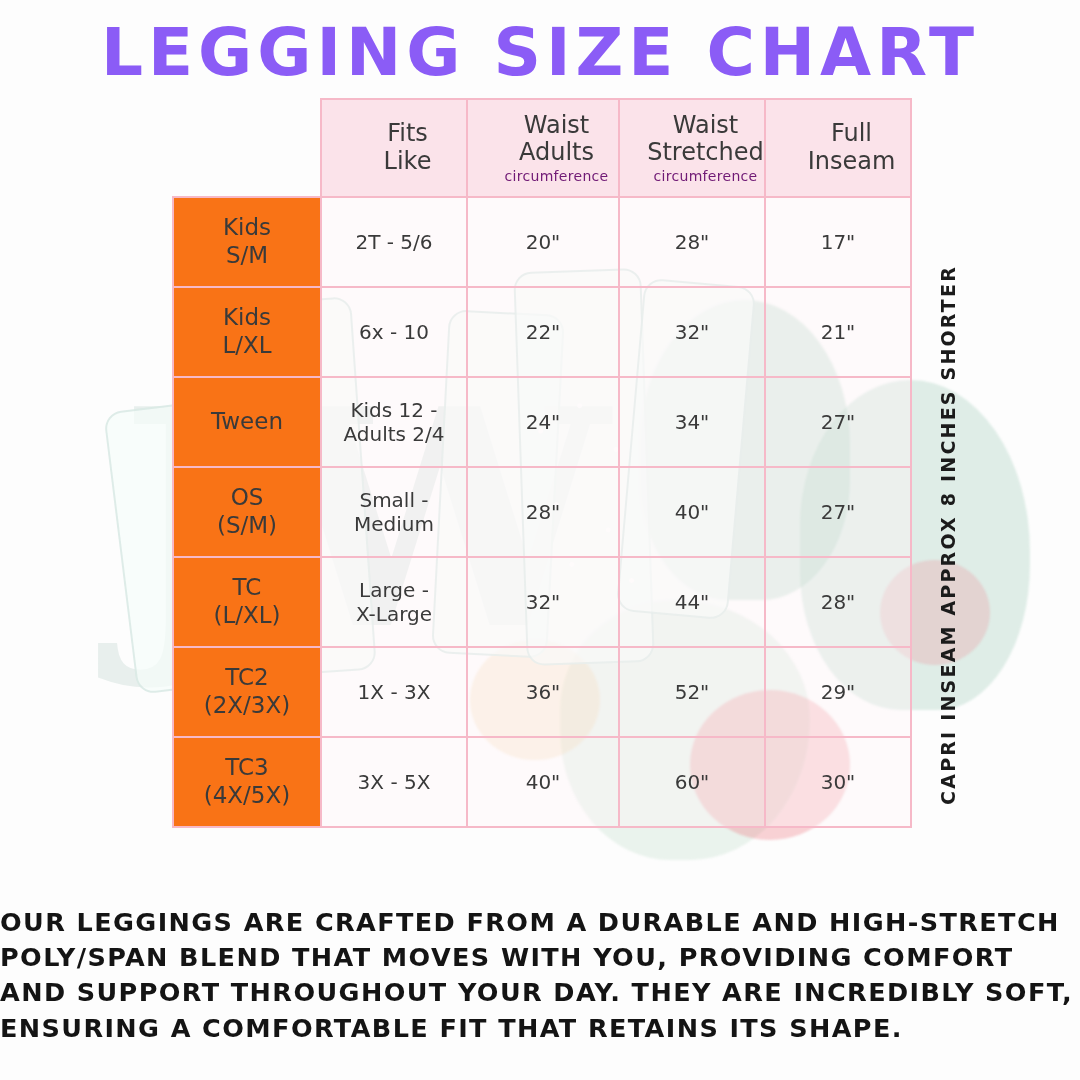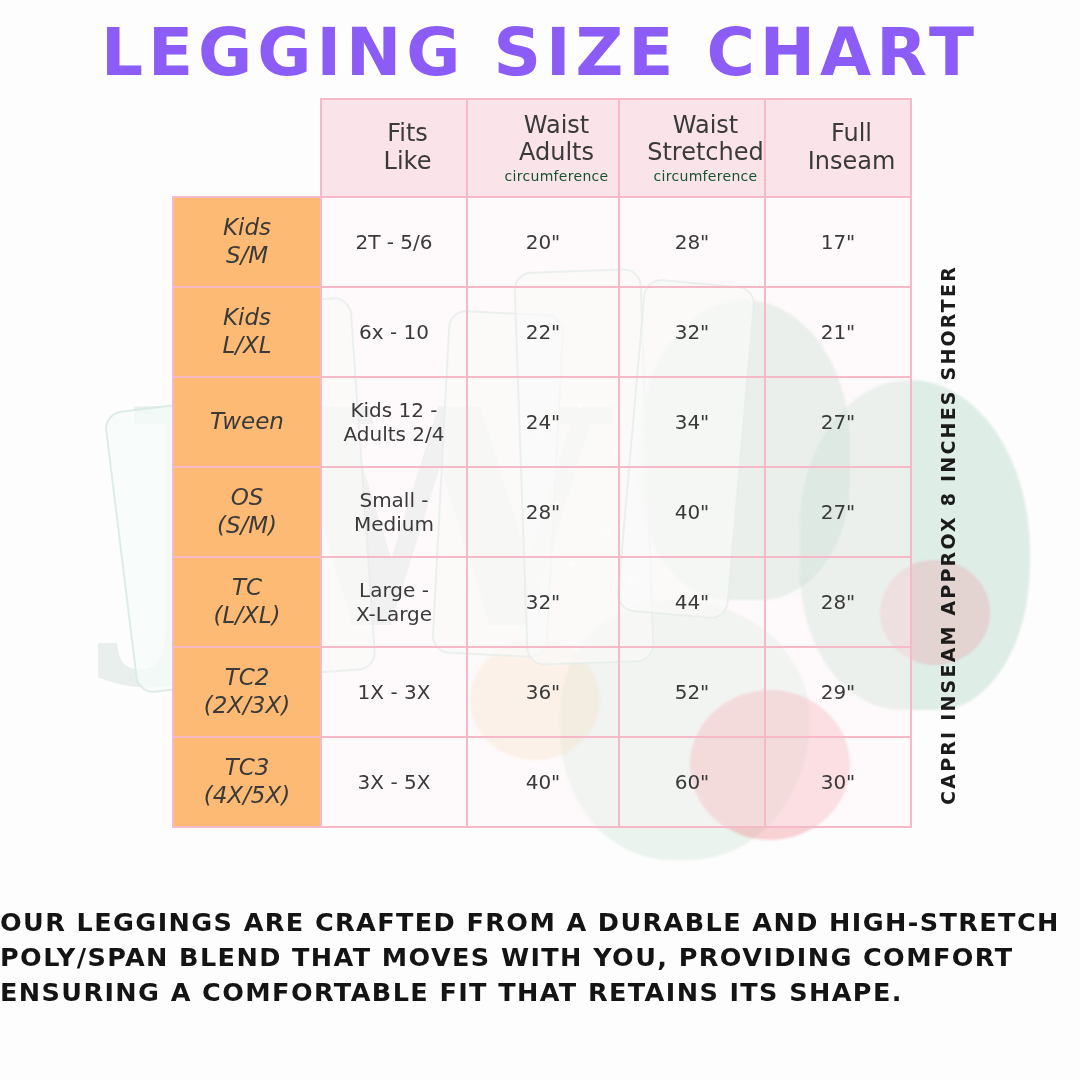--- a/index.html
+++ b/index.html
@@ -152,31 +152,30 @@
   td.head-cell {
     background: #fbe3ea;
     font-size: 24px;
     line-height: 1.16;
     color: #3d3d3d;
   }
   td.head-cell .sub {
     display: block;
     font-size: 14px;
     letter-spacing: .3px;
-    color: #14532d;
+    color: #701a75;
     margin-top: 1px;
   }
 
   
   tr.body-row td { height: 88px; }
   td.size-cell {
-    background: #fdba74;
+    background: #f97316;
     font-size: 23px;
     line-height: 1.2;
-    font-style: italic;
   }
   td.data-cell {
     background: rgba(255, 244, 247, 0.40);
     font-size: 20px;
     line-height: 1.22;
   }
 
   .side-note {
     position: absolute;
     left: 928px;
@@ -362,16 +361,17 @@
     </table>
   </div>
 
   <div class="side-note">
     <span>CAPRI INSEAM APPROX 8 INCHES SHORTER</span>
   </div>
 
   <div class="footer">
     <div>OUR LEGGINGS ARE CRAFTED FROM A DURABLE AND HIGH-STRETCH</div>
     <div>POLY/SPAN BLEND THAT MOVES WITH YOU, PROVIDING COMFORT</div>
+    <div>AND SUPPORT THROUGHOUT YOUR DAY. THEY ARE INCREDIBLY SOFT,</div>
     <div>ENSURING A COMFORTABLE FIT THAT RETAINS ITS SHAPE.</div>
   </div>
 
 </div>
 
 </body></html>

